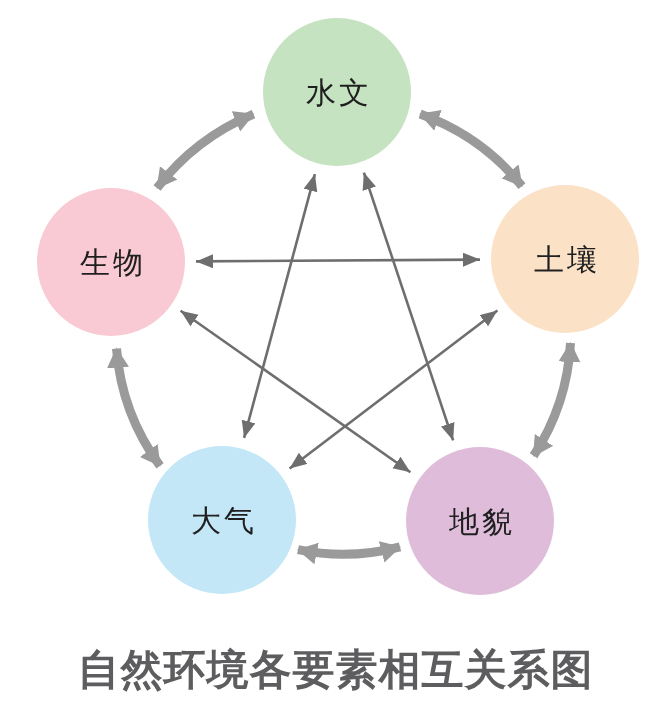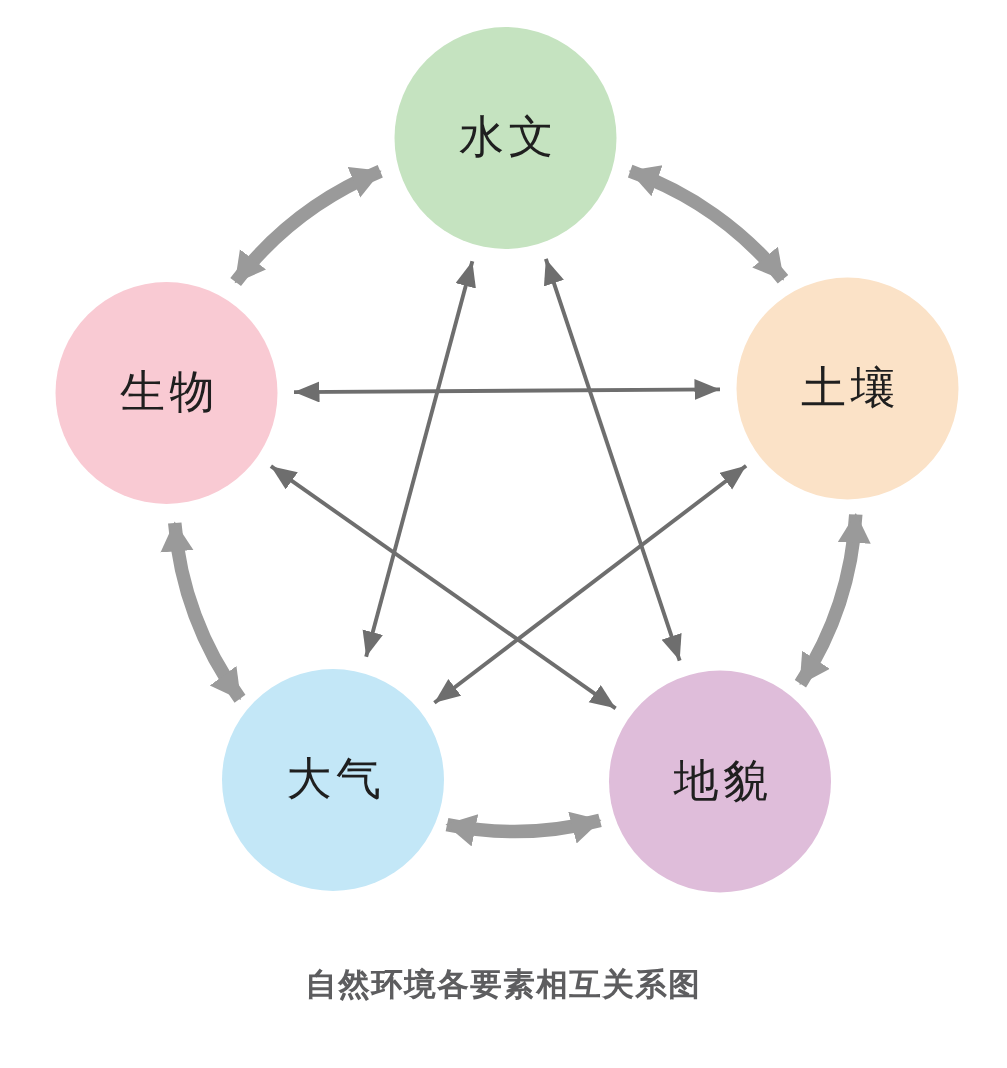--- a/index.html
+++ b/index.html
@@ -17,21 +17,21 @@
     position: absolute;
     left: 0; top: 0;
   }
   figcaption.title {
     position: absolute;
     left: 0; top: 642px;
     width: 100%;
     text-align: center;
     font-family: "Liberation Sans", "DejaVu Sans", sans-serif;
     font-weight: bold;
-    font-size: 21px;
+    font-size: 42px;
     letter-spacing: 1px;
     color: #5d5d5f;
   }
   .node-label-text {
     font-family: "Liberation Serif", "DejaVu Serif", serif;
     font-size: 30px;
     letter-spacing: 3px;
   }
 </style>
 </head>

